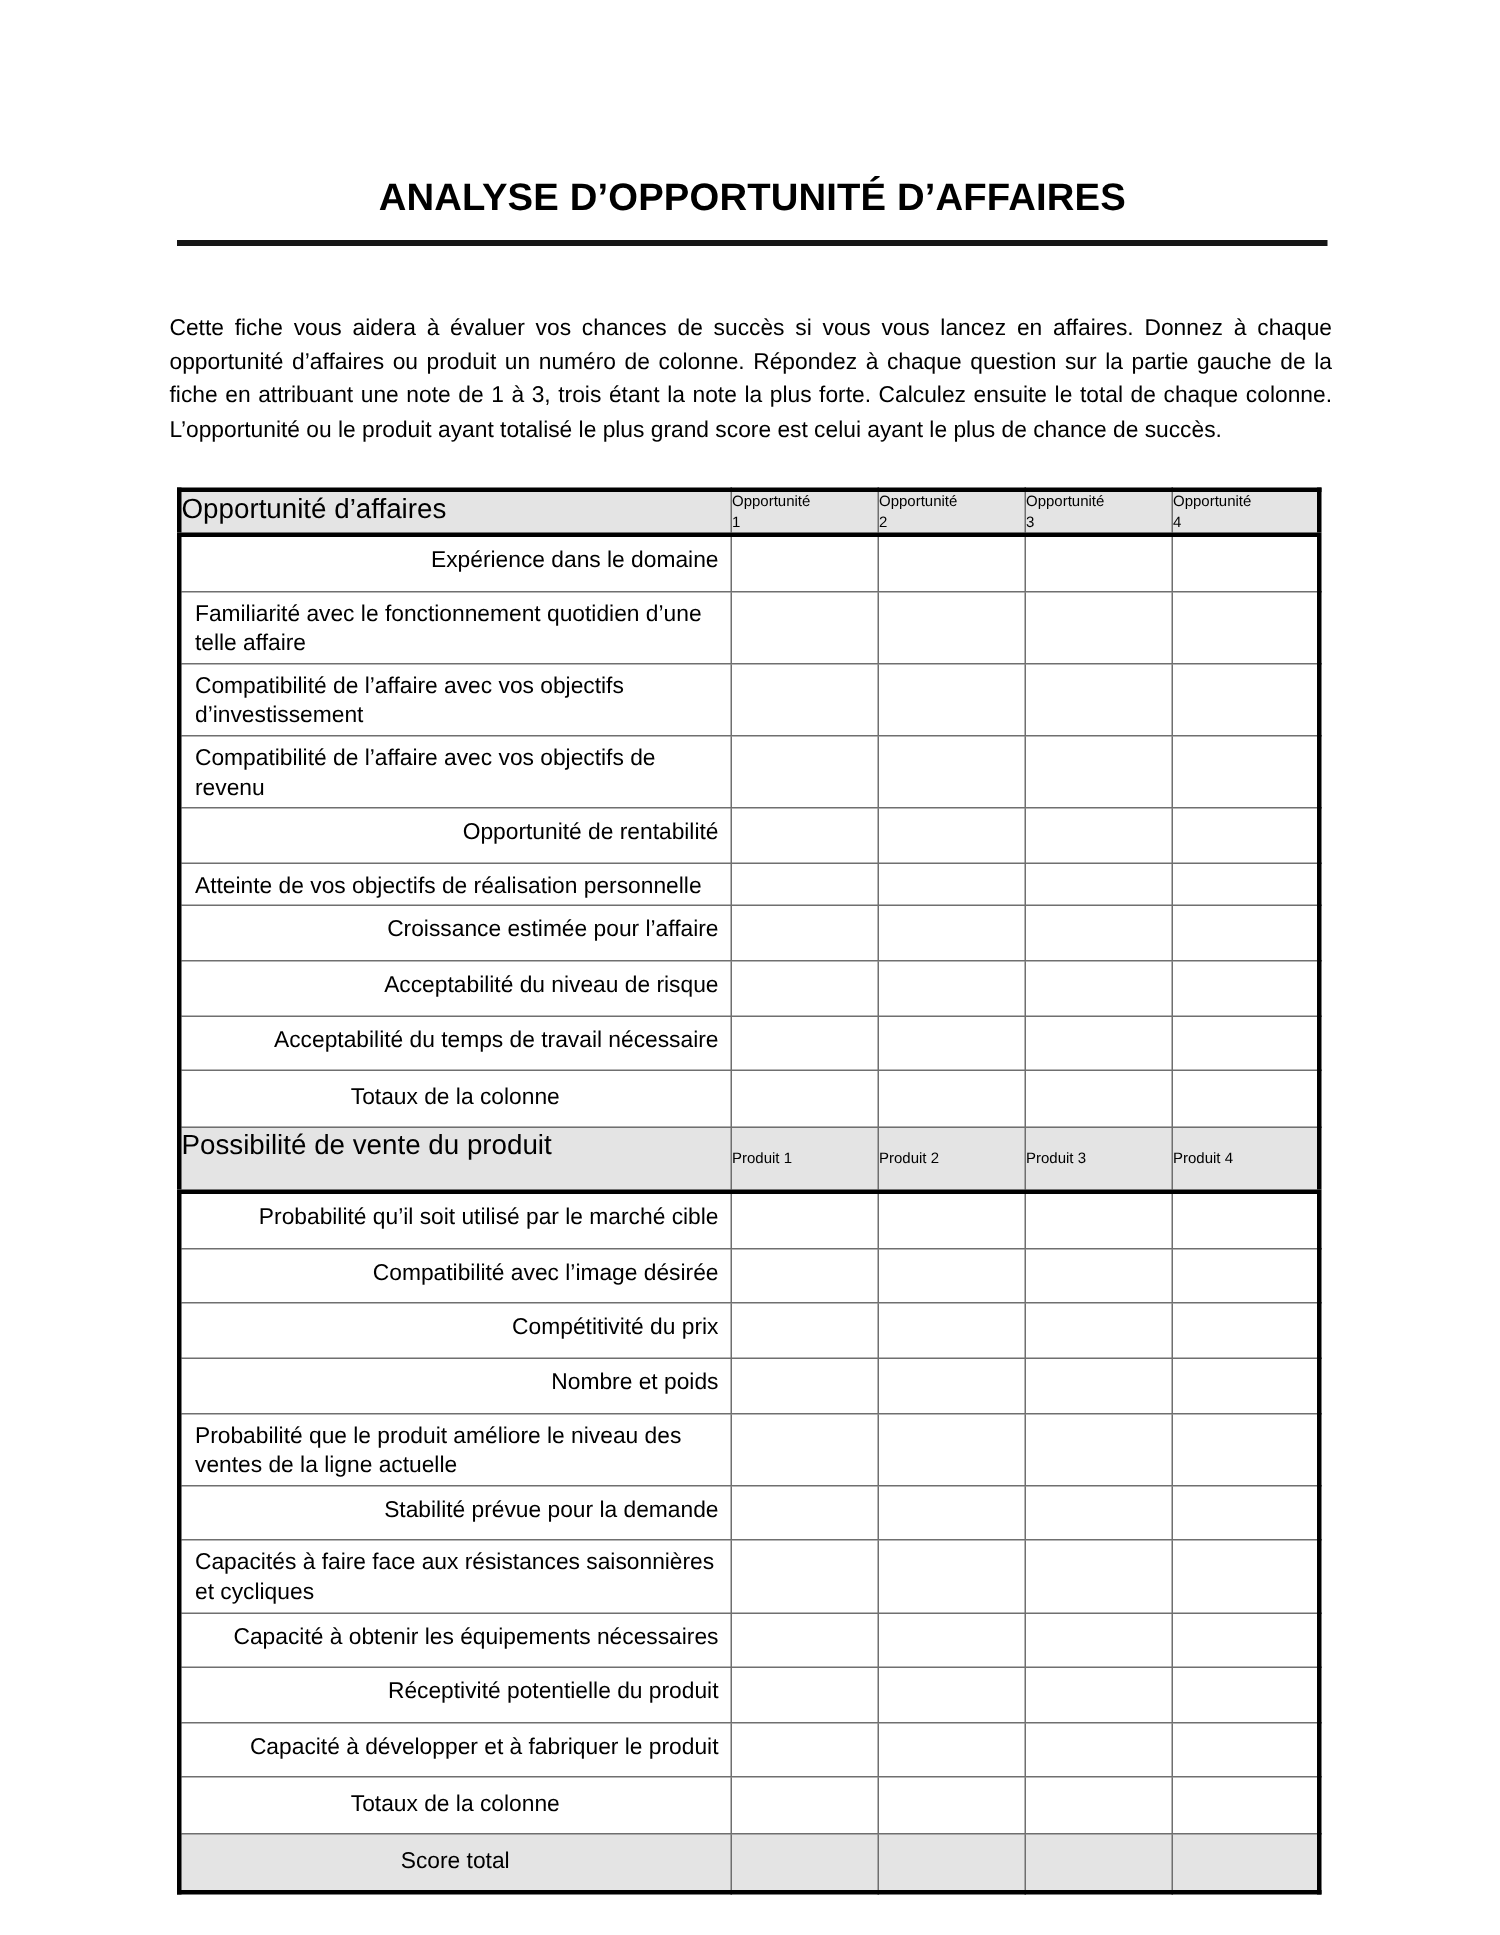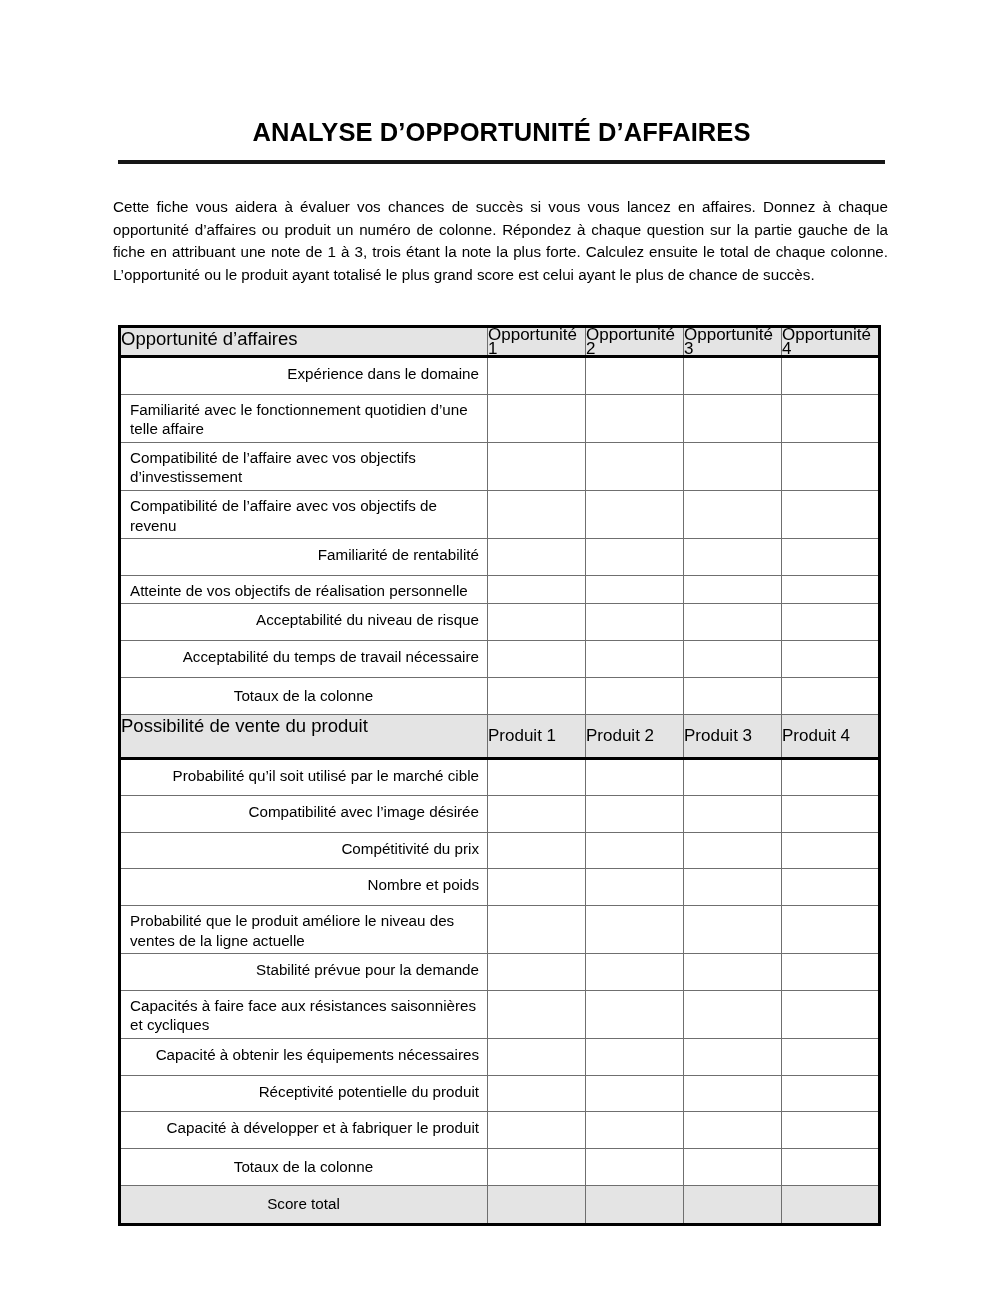--- a/index.html
+++ b/index.html
@@ -41,21 +41,21 @@
     margin-top: 13px;
     height: 4px;
     background: #161616;
     width: 100%;
   }
 
   
   .intro {
     position: absolute;
     left: 113px;
-    top: 196px;
+    top: 208px;
     width: 775px;
     font-size: 15.2px;
     line-height: 22.6px;
     text-align: justify;
     text-justify: inter-word;
     margin: 0;
   }
 
   
   .sheet-table {
@@ -91,21 +91,21 @@
     border-top: none;
   }
   .section-title {
     font-size: 18.5px;
     font-weight: bold;
     padding: 8px 6px 9px 9px;
     line-height: 1.2;
     margin-left: 44px;
   }
   .col-head {
-    font-size: 17px;
+    font-size: 10px;
     font-weight: bold;
     text-align: center;
     line-height: 13.5px;
     padding: 7px 2px 7px 2px;
     margin-left: 24px;
   }
   .col-head.single {
     padding-top: 14px;
     padding-bottom: 14px;
   }
@@ -194,28 +194,35 @@
           <td class="blank-cell"></td>
         </tr>
         <tr>
           <td class="criterion two-line">Compatibilité de l’affaire avec vos objectifs de revenu</td>
           <td class="blank-cell"></td>
           <td class="blank-cell"></td>
           <td class="blank-cell"></td>
           <td class="blank-cell"></td>
         </tr>
         <tr>
-          <td class="criterion one-line">Familiarité de rentabilité</td>
+          <td class="criterion one-line">Opportunité de rentabilité</td>
           <td class="blank-cell"></td>
           <td class="blank-cell"></td>
           <td class="blank-cell"></td>
           <td class="blank-cell"></td>
         </tr>
         <tr>
           <td class="criterion two-line">Atteinte de vos objectifs de réalisation personnelle</td>
+          <td class="blank-cell"></td>
+          <td class="blank-cell"></td>
+          <td class="blank-cell"></td>
+          <td class="blank-cell"></td>
+        </tr>
+        <tr>
+          <td class="criterion one-line">Croissance estimée pour l’affaire</td>
           <td class="blank-cell"></td>
           <td class="blank-cell"></td>
           <td class="blank-cell"></td>
           <td class="blank-cell"></td>
         </tr>
         <tr>
           <td class="criterion one-line">Acceptabilité du niveau de risque</td>
           <td class="blank-cell"></td>
           <td class="blank-cell"></td>
           <td class="blank-cell"></td>

